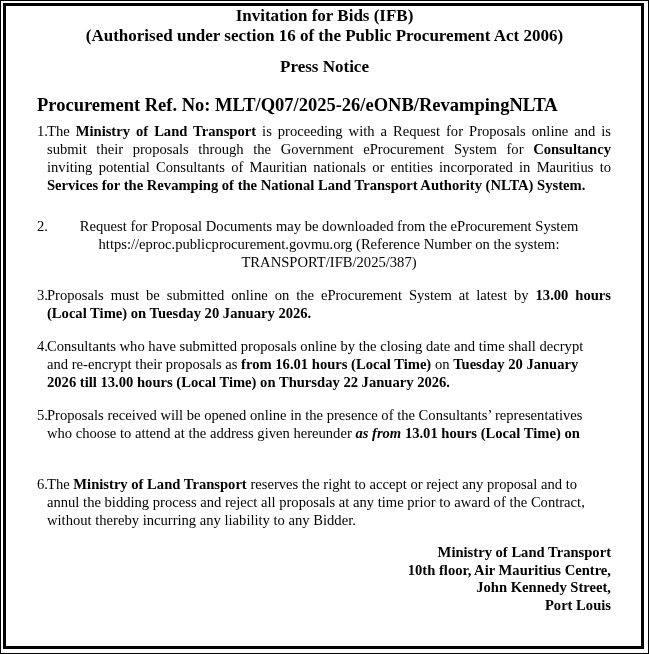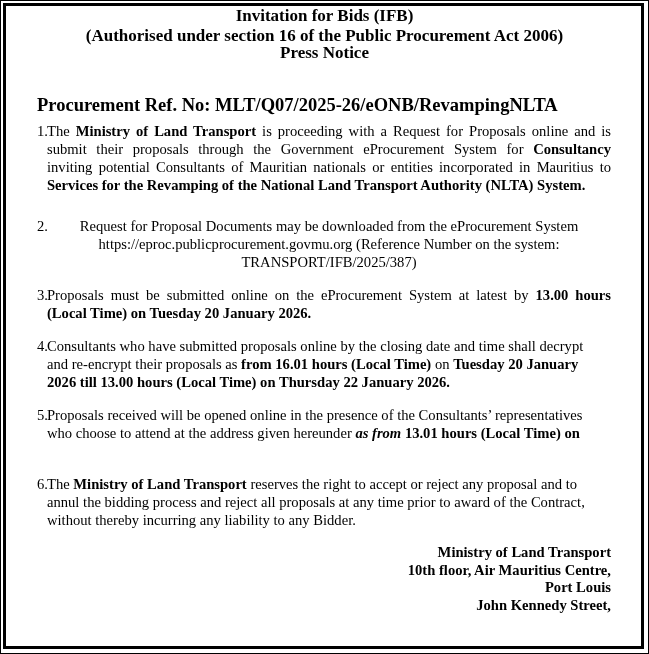--- a/index.html
+++ b/index.html
@@ -47,21 +47,21 @@
 </style>
 </head>
 <body>
 
 <div class="frame-outer"></div>
 <div class="frame-inner"></div>
 
 <div class="doc">
   <div class="header-line" style="top:6px">Invitation for Bids (IFB)</div>
   <div class="header-line" style="top:26px">(Authorised under section 16 of the Public Procurement Act 2006)</div>
-  <div class="header-line" style="top:43px">Press Notice</div>
+  <div class="header-line" style="top:57px">Press Notice</div>
 
   <div class="ref-line">
     <span>Procurement Ref. No:</span>
     <span>MLT/Q07/2025-26/eONB/RevampingNLTA</span>
   </div>
 
   <div class="item" style="top:122px">
     <span class="num">1.</span>
     <div class="body">
         <span class="line just">The <b>Ministry of Land Transport</b> is proceeding with a Request for Proposals online and is</span>
@@ -110,18 +110,18 @@
     <div class="body">
         <span class="line">The <b>Ministry of Land Transport</b> reserves the right to accept or reject any proposal and to</span>
         <span class="line">annul the bidding process and reject all proposals at any time prior to award of the Contract,</span>
         <span class="line">without thereby incurring any liability to any Bidder.</span>
       </div>
   </div>
 
   <div class="signature">
     <div>Ministry of Land Transport</div>
     <div>10th floor, Air Mauritius Centre,</div>
+    <div>John Kennedy Street,</div>
     <div>Port Louis</div>
-    <div>John Kennedy Street,</div>
   </div>
 
   <div class="date">24 November 2025</div>
 </div>
 
 </body></html>

